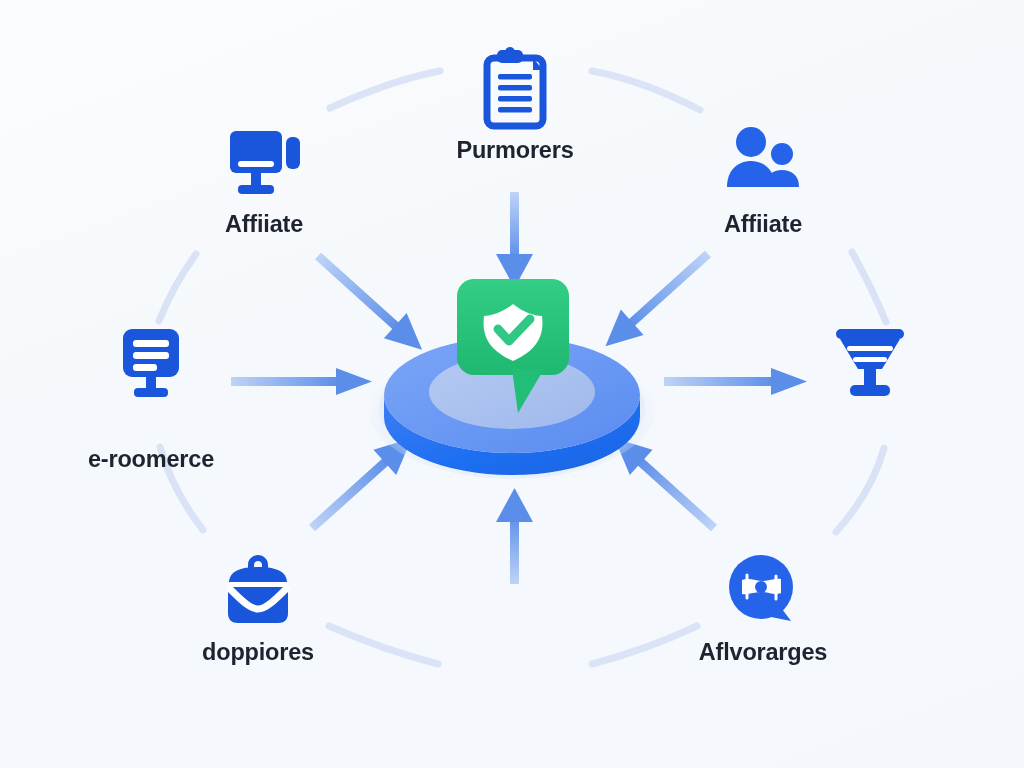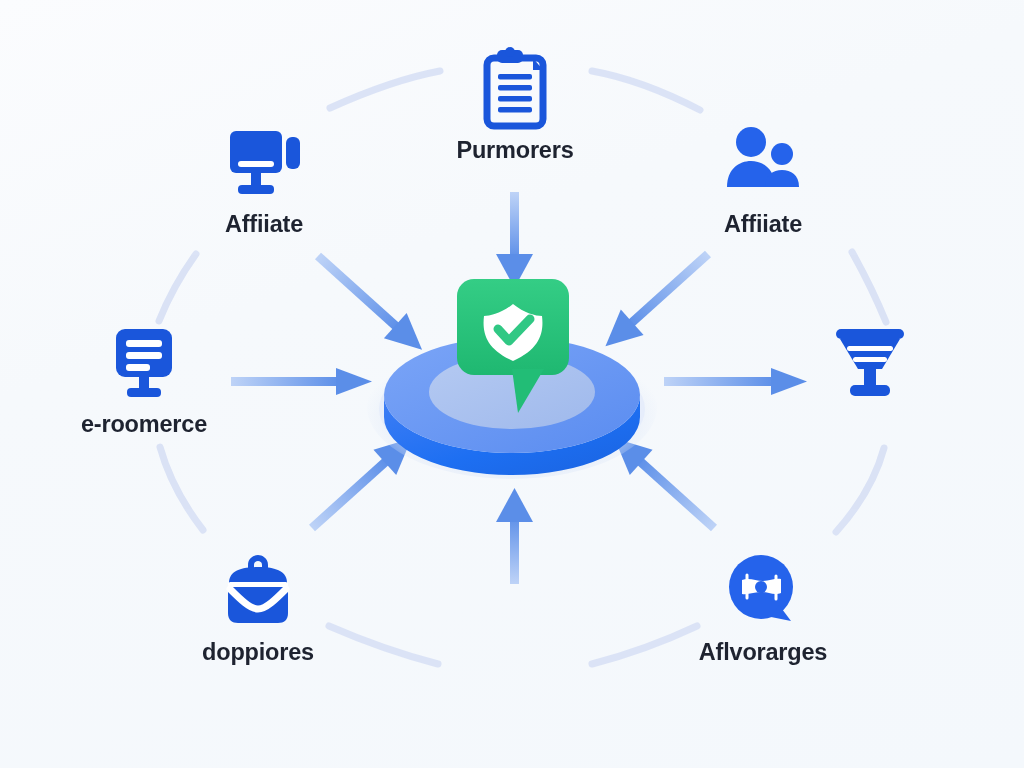--- a/index.html
+++ b/index.html
@@ -242,21 +242,21 @@
       <svg width="88" height="76" viewBox="0 0 88 76">
         <circle cx="32" cy="17" r="15" fill="#2563eb"></circle>
         <path d="M 8 62 C 8 44 20 36 32 36 C 44 36 56 44 56 62 Z" fill="#2563eb"></path>
         <circle cx="63" cy="29" r="11" fill="#2563eb"></circle>
         <path d="M 46 62 C 46 50 54 45 63 45 C 72 45 80 50 80 62 Z" fill="#2563eb"></path>
       </svg>
     </div>
     <div class="node-label">Affiiate</div>
   </div>
 
-  <div class="node" style="left:144px; top:320px;">
+  <div class="node" style="left:151px; top:320px;gap:35px;">
     <div class="node-icon">
       <svg width="80" height="80" viewBox="0 0 80 80">
         <rect x="12" y="6" width="56" height="48" rx="9" fill="#1a56db"></rect>
         <g fill="#ffffff">
           <rect x="22" y="17" width="36" height="7" rx="3"></rect>
           <rect x="22" y="29" width="36" height="7" rx="3"></rect>
           <rect x="22" y="41" width="24" height="7" rx="3"></rect>
         </g>
         <rect x="35" y="54" width="10" height="12" fill="#1a56db"></rect>
         <rect x="23" y="65" width="34" height="9" rx="4" fill="#1a56db"></rect>

